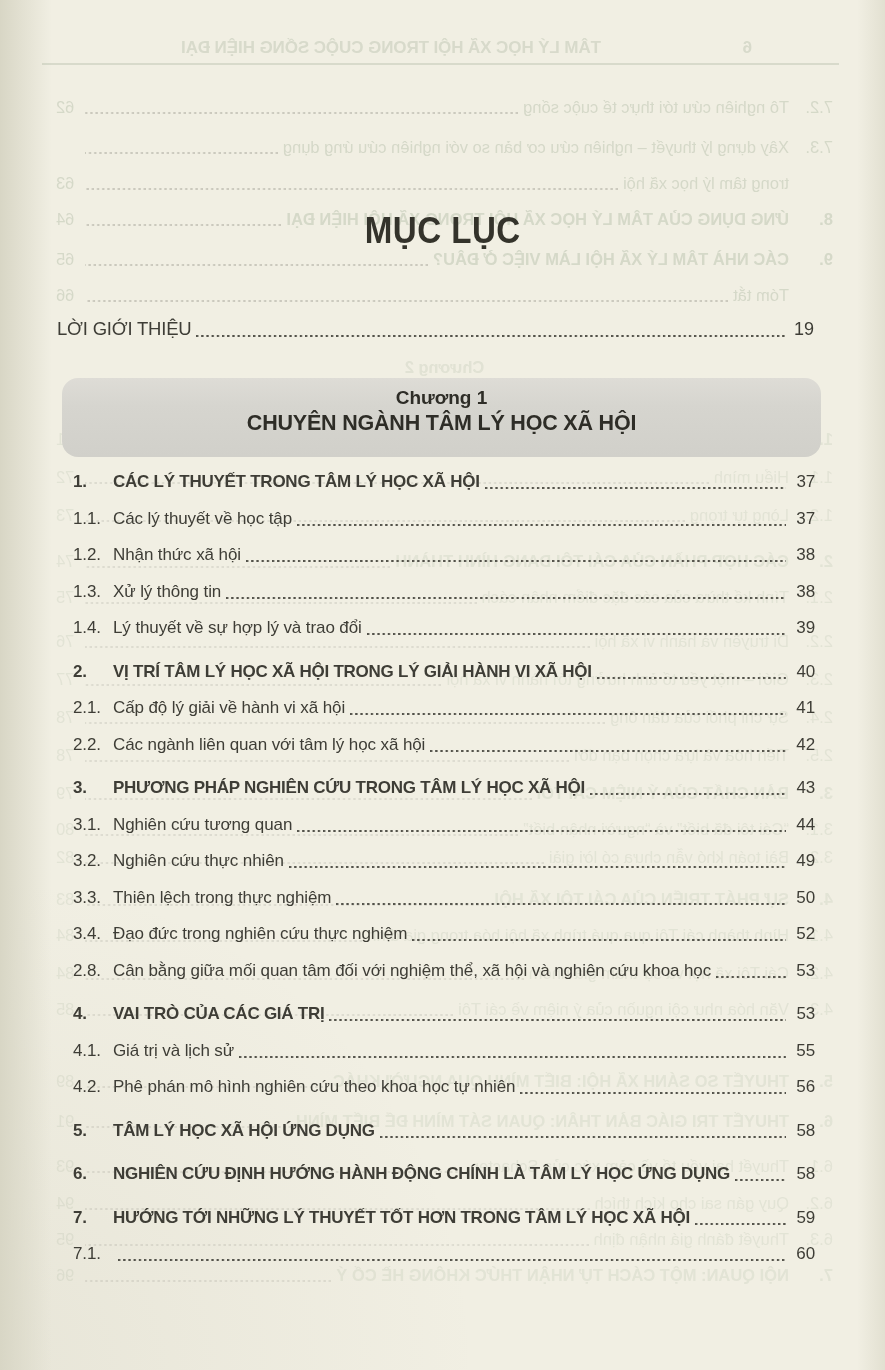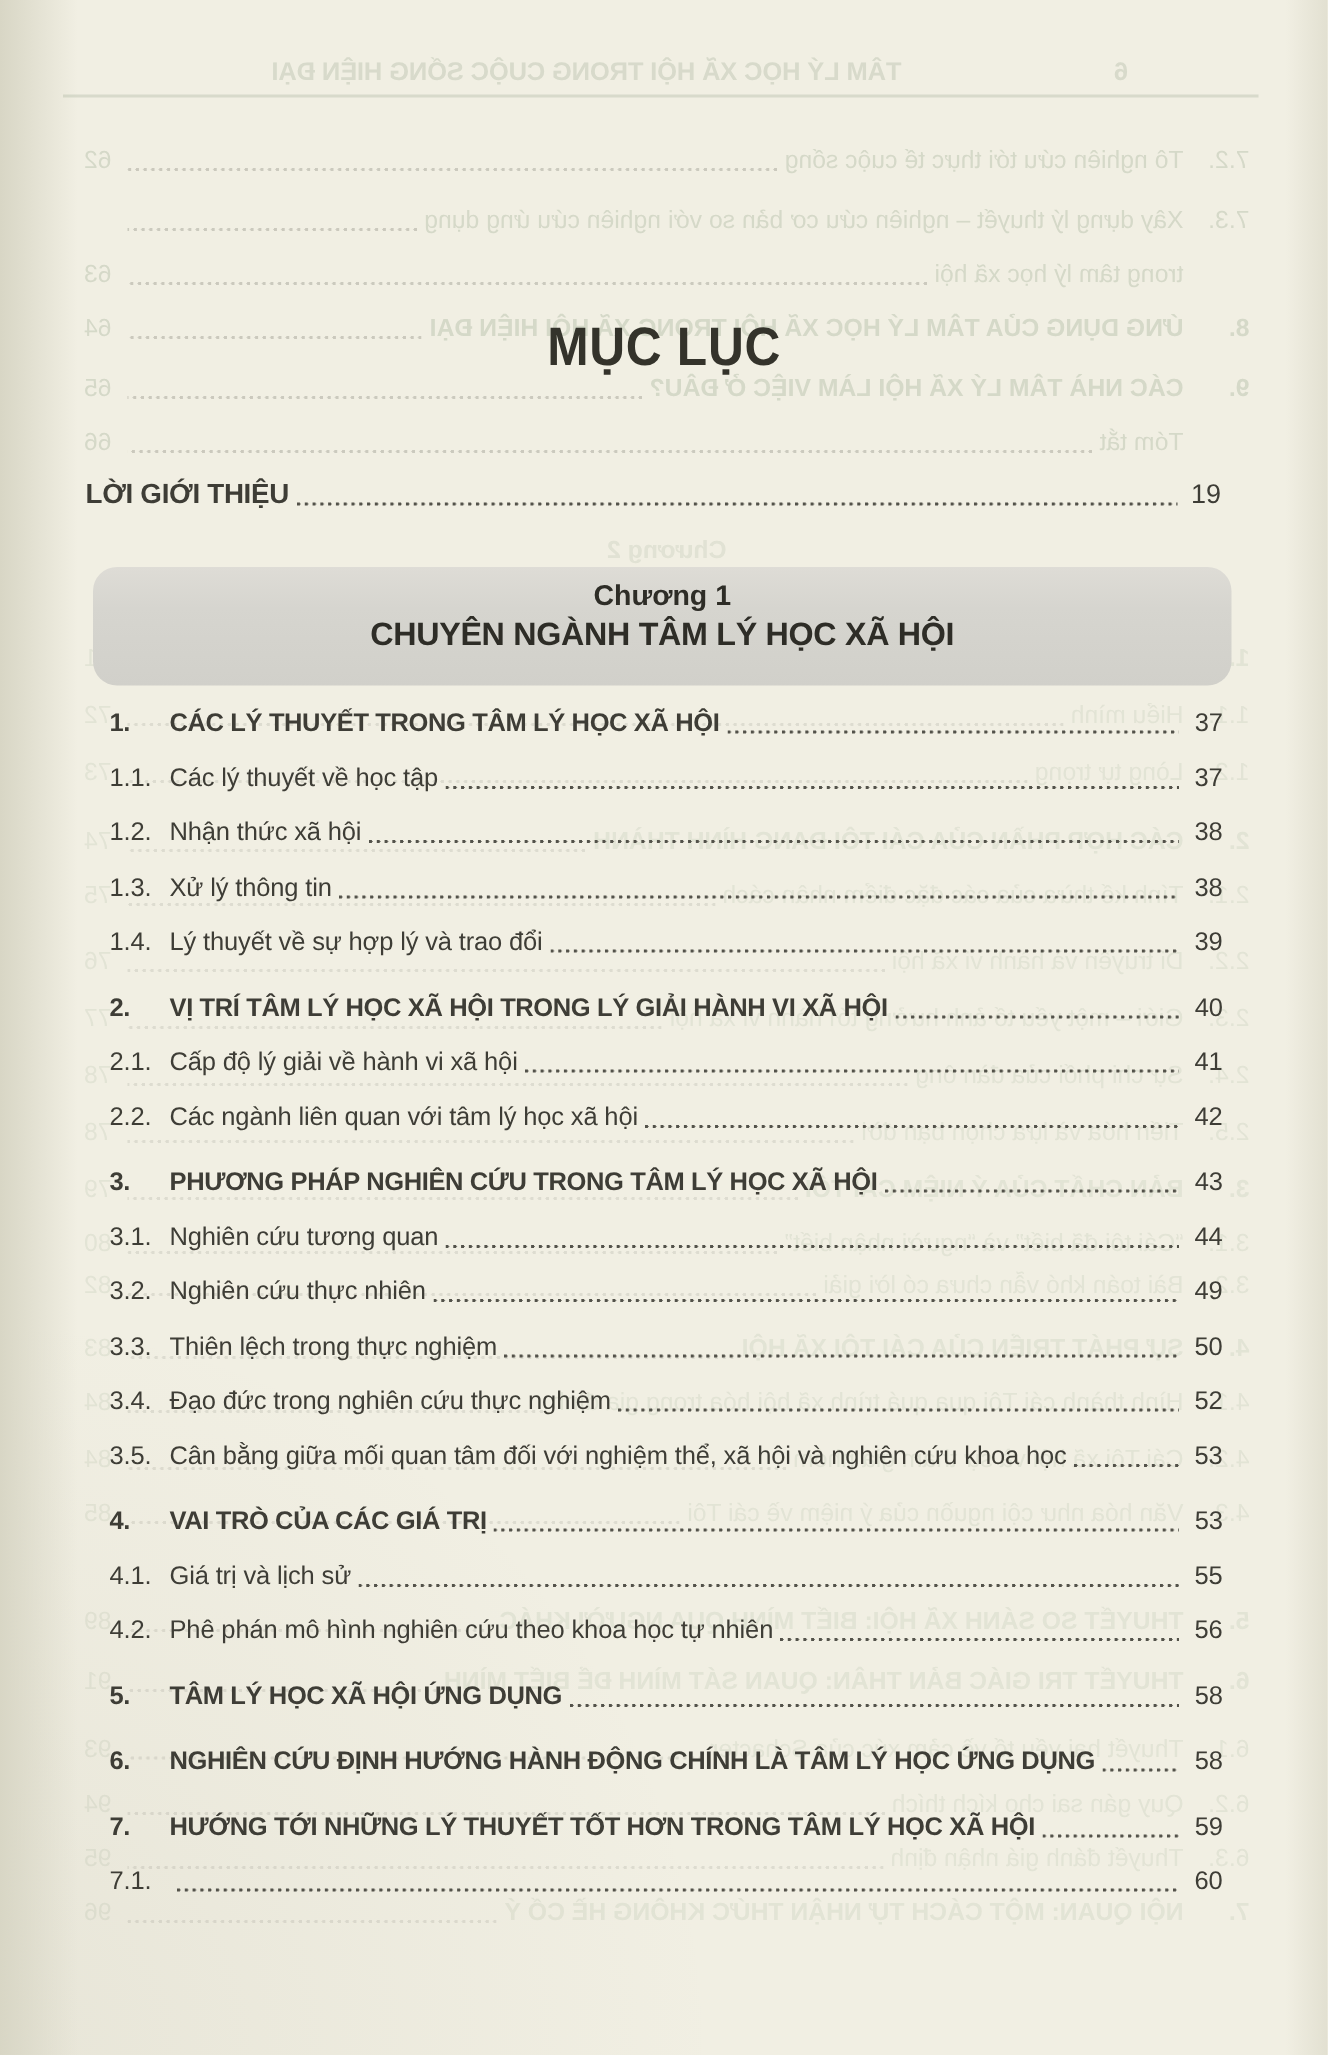--- a/index.html
+++ b/index.html
@@ -24,21 +24,21 @@
   .dots{
     flex:1;height:2px;margin:0 3px 4px 5px;color:#53524a;
     background-image:radial-gradient(circle at 1.1px 1px, currentColor 1.1px, transparent 1.35px);
     background-size:5.2px 2px;background-repeat:repeat-x;background-position:left bottom;
   }
   .page-num{flex:none;min-width:26px;text-align:right;font-weight:normal;}
   .intro-row{
     position:absolute;top:317px;left:57px;right:71px;
     font-size:18px;line-height:24px;
   }
-  .intro-row .label{font-weight:bold;font-size:18.5px;letter-spacing:-0.2px;}
+  .intro-row .label{font-weight:normal;font-size:18.5px;letter-spacing:-0.2px;}
   .chapter-box{
     position:absolute;top:378px;left:62px;right:64px;height:79px;
     border-radius:16px;color:#2e2d27;text-align:center;
     background:linear-gradient(180deg,#dedcd6 0%,#d6d5cf 35%,#d1d0ca 100%);
   }
   .chapter-box .kicker{padding-top:9px;font-size:19px;font-weight:bold;}
   .chapter-box .box-title{padding-top:2px;font-size:21.5px;font-weight:bold;letter-spacing:-0.2px;}
   .toc{position:absolute;top:462px;left:73px;right:70px;}
   .toc-row{font-size:17px;line-height:23px;margin-top:13.5px;letter-spacing:-0.1px;}
   .toc-row.main{font-weight:bold;margin-top:20.5px;letter-spacing:-0.25px;}
@@ -335,21 +335,21 @@
     <span class="dots"></span>
     <span class="page-num">50</span>
   </div>
       <div class="toc-row leader-row">
     <span class="num">3.4.</span>
     <span class="title">Đạo đức trong nghiên cứu thực nghiệm</span>
     <span class="dots"></span>
     <span class="page-num">52</span>
   </div>
       <div class="toc-row leader-row">
-    <span class="num">3.5.</span>
+    <span class="num">2.8.</span>
     <span class="title">Cân bằng giữa mối quan tâm đối với nghiệm thể, xã hội và nghiên cứu khoa học</span>
     <span class="dots"></span>
     <span class="page-num">53</span>
   </div>
       <div class="toc-row leader-row main">
     <span class="num">4.</span>
     <span class="title">VAI TRÒ CỦA CÁC GIÁ TRỊ</span>
     <span class="dots"></span>
     <span class="page-num">53</span>
   </div>

